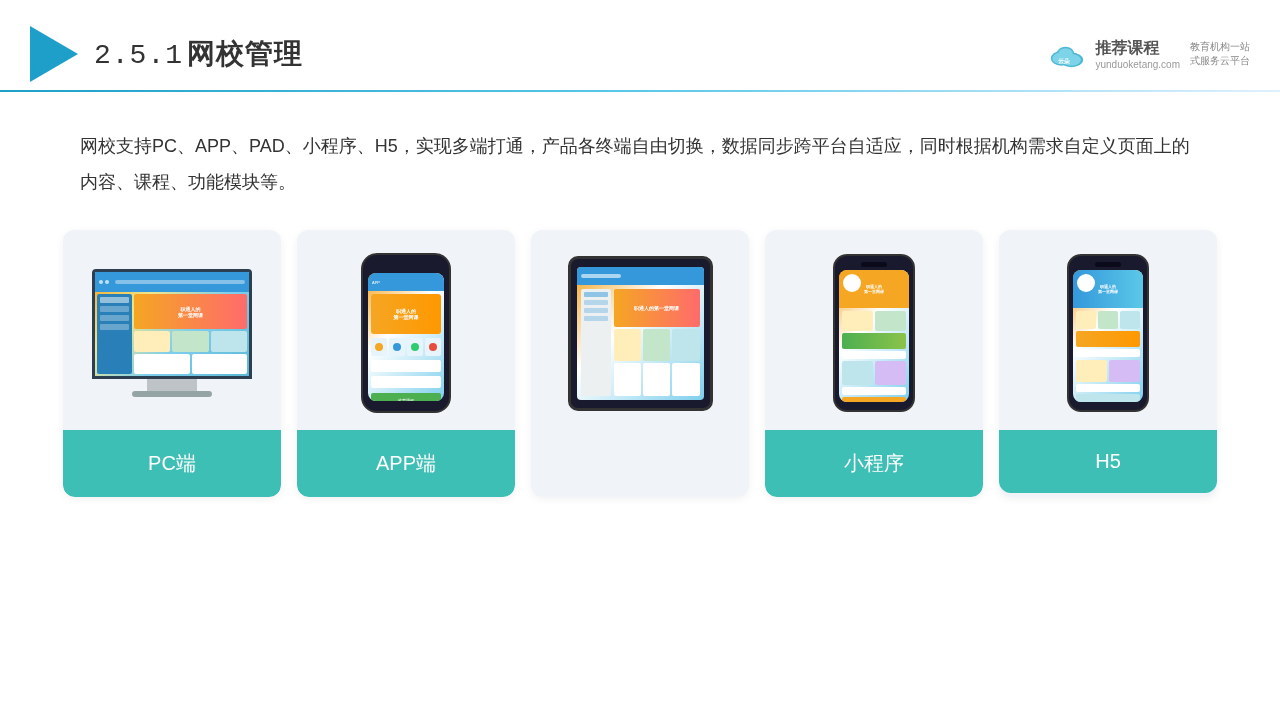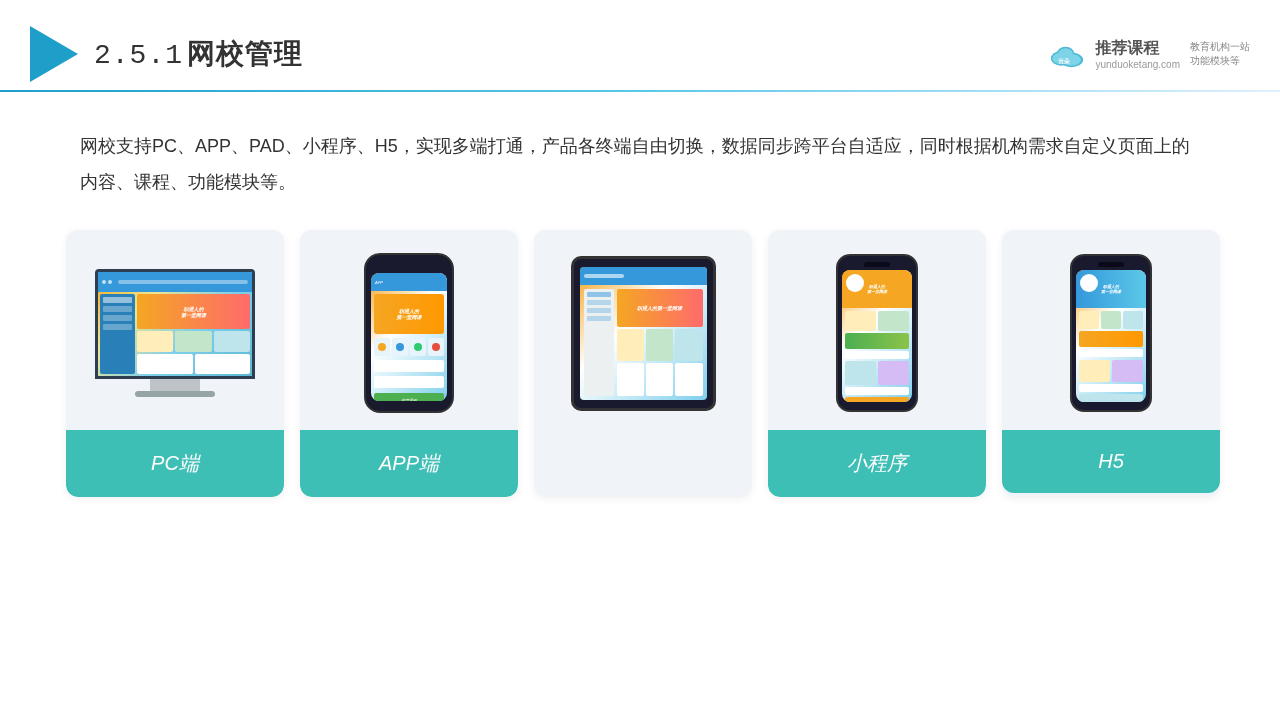--- a/index.html
+++ b/index.html
@@ -67,22 +67,21 @@
       font-size: 18px;
       color: #333;
       line-height: 2;
     }
 
     
     .cards-container {
       display: flex;
       gap: 16px;
       padding: 10px 60px 20px 60px;
-      justify-content: flex-end;
-      font-style: italic;
+      justify-content: center;
     }
 
     .card {
       background: #f0f4f8;
       border-radius: 12px;
       width: 218px;
       display: flex;
       flex-direction: column;
       align-items: center;
       overflow: hidden;
@@ -444,21 +443,21 @@
         <ellipse cx="36" cy="28" rx="13" ry="8" fill="#7dd4e8"></ellipse>
         <ellipse cx="28" cy="20" rx="10" ry="8" fill="#7dd4e8"></ellipse>
         <text x="18" y="32" font-size="8" fill="white" font-weight="bold" font-family="Arial">云朵</text>
       </svg>
       <div>
         <div style="font-size:16px;color:#555;font-weight:bold;">推荐课程</div>
         <div style="font-size:10px;color:#999;">yunduoketang.com</div>
       </div>
       <div style="display:flex;flex-direction:column;margin-left:4px;">
         <div style="font-size:10px;color:#888;font-family:Liberation Mono, monospace;">教育机构一站</div>
-        <div style="font-size:10px;color:#888;">功能模块等</div>
+        <div style="font-size:10px;color:#888;">式服务云平台</div>
       </div>
     </div>
   </div>
 </div>
 
 <div class="divider"></div>
 
 <div class="description">
   <p style="line-height:2;font-size:18px;color:#333;">网校支持PC、APP、PAD、小程序、H5，实现多端打通，产品各终端自由切换，数据同步跨平台自适应，同时根据机构需求自定义页面上的内容、课程、功能模块等。</p>
 </div>

